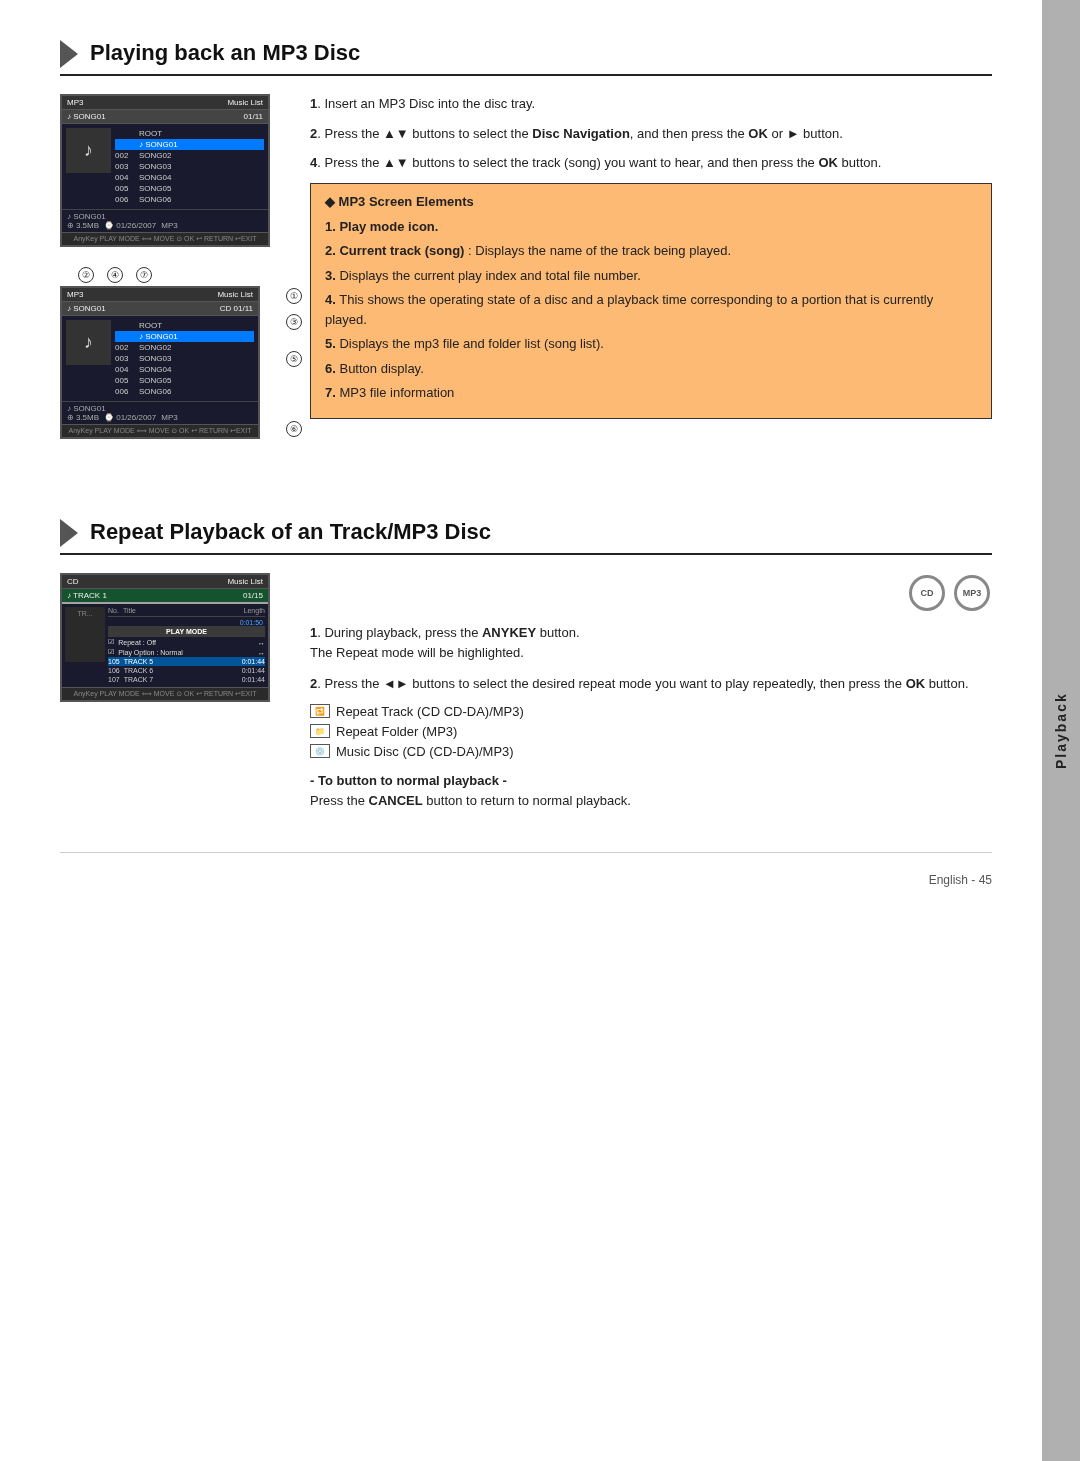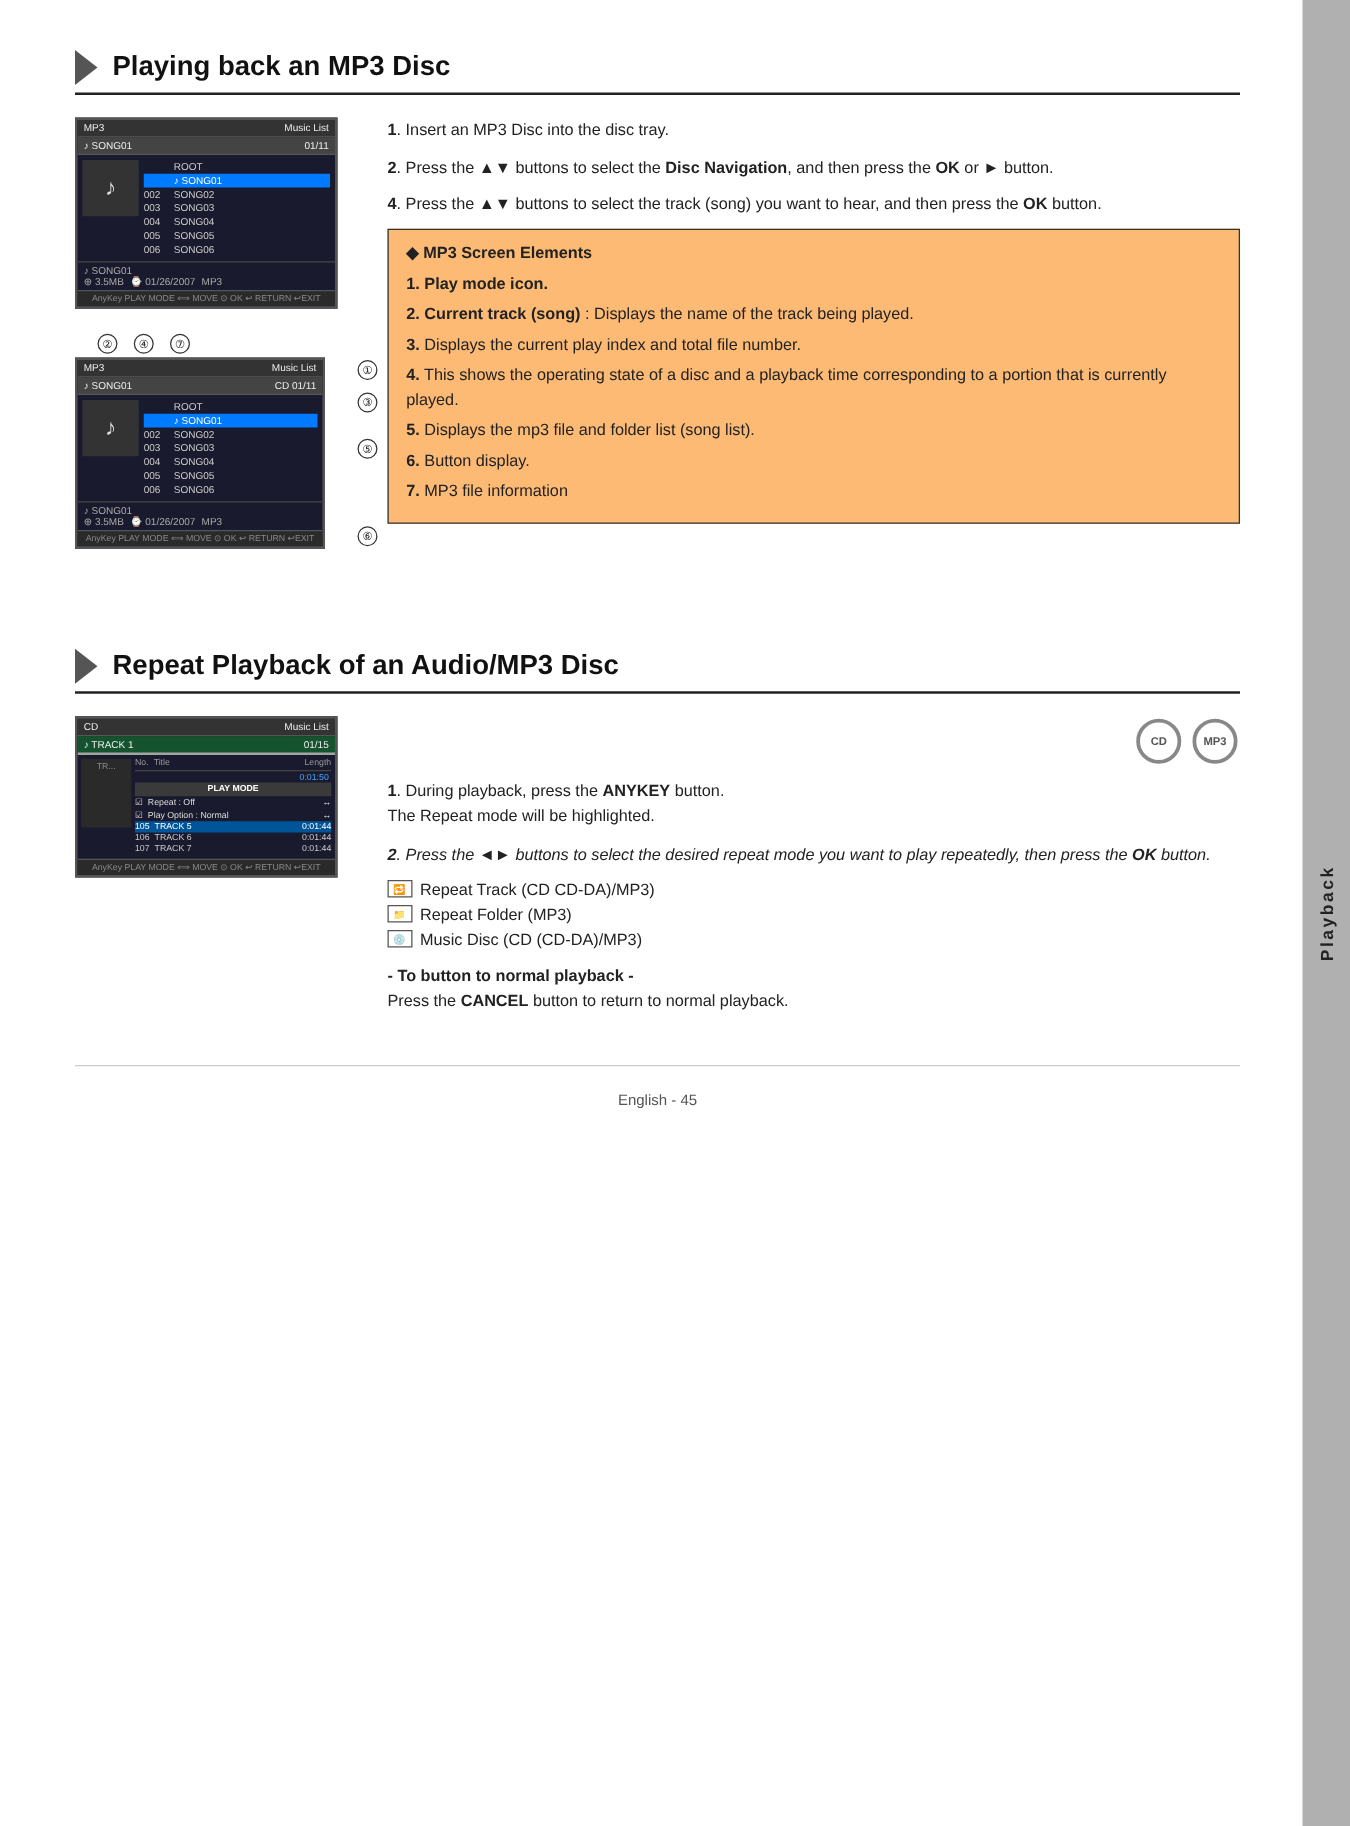--- a/index.html
+++ b/index.html
@@ -359,21 +359,21 @@
       flex-shrink: 0;
     }
 
     .to-return {
       margin-top: 12px;
       font-size: 13px;
       line-height: 1.6;
     }
 
     .page-footer {
-      text-align: center;
+      text-align: right;
       font-size: 12px;
       color: #555;
       padding: 20px 0 10px;
       border-top: 1px solid #ccc;
       margin-top: 30px;
     }
 
     .circled {
       display: inline-flex;
       width: 16px;
@@ -583,21 +583,21 @@
             </li>
           </ol>
         </div>
       </div>
     </div>
 
     <div style="height:30px;"></div>
 
     <div class="section-header">
       <div class="section-arrow"></div>
-      <span class="section-title">Repeat Playback of an Audio/MP3 Disc</span>
+      <span class="section-title">Repeat Playback of an Track/MP3 Disc</span>
     </div>
 
     <div class="section-body">
 
       <div class="left-col">
         <div class="cd-screen">
           <div class="cd-top-bar">
             <span>CD</span>
             <span>Music List</span>
           </div>
@@ -660,21 +660,21 @@
           <div class="icon-mp3">
             <span>MP3</span>
           </div>
         </div>
 
         <ol class="instructions-list">
           <li>
             <span class="step-num">1</span>. During playback, press the <span class="bold">ANYKEY</span> button.<br>
             The Repeat mode will be highlighted.
           </li>
-          <li style="margin-top:12px;font-style:italic;">
+          <li style="margin-top:12px;">
             <span class="step-num">2</span>. Press the ◄► buttons to select the desired repeat mode you want to play repeatedly, then press the <span class="bold">OK</span> button.
           </li>
         </ol>
 
         <ul class="bullet-icons">
           <li>
             <span class="mini-icon">🔁</span>
             <span>Repeat Track (CD CD-DA)/MP3)</span>
           </li>
           <li>

